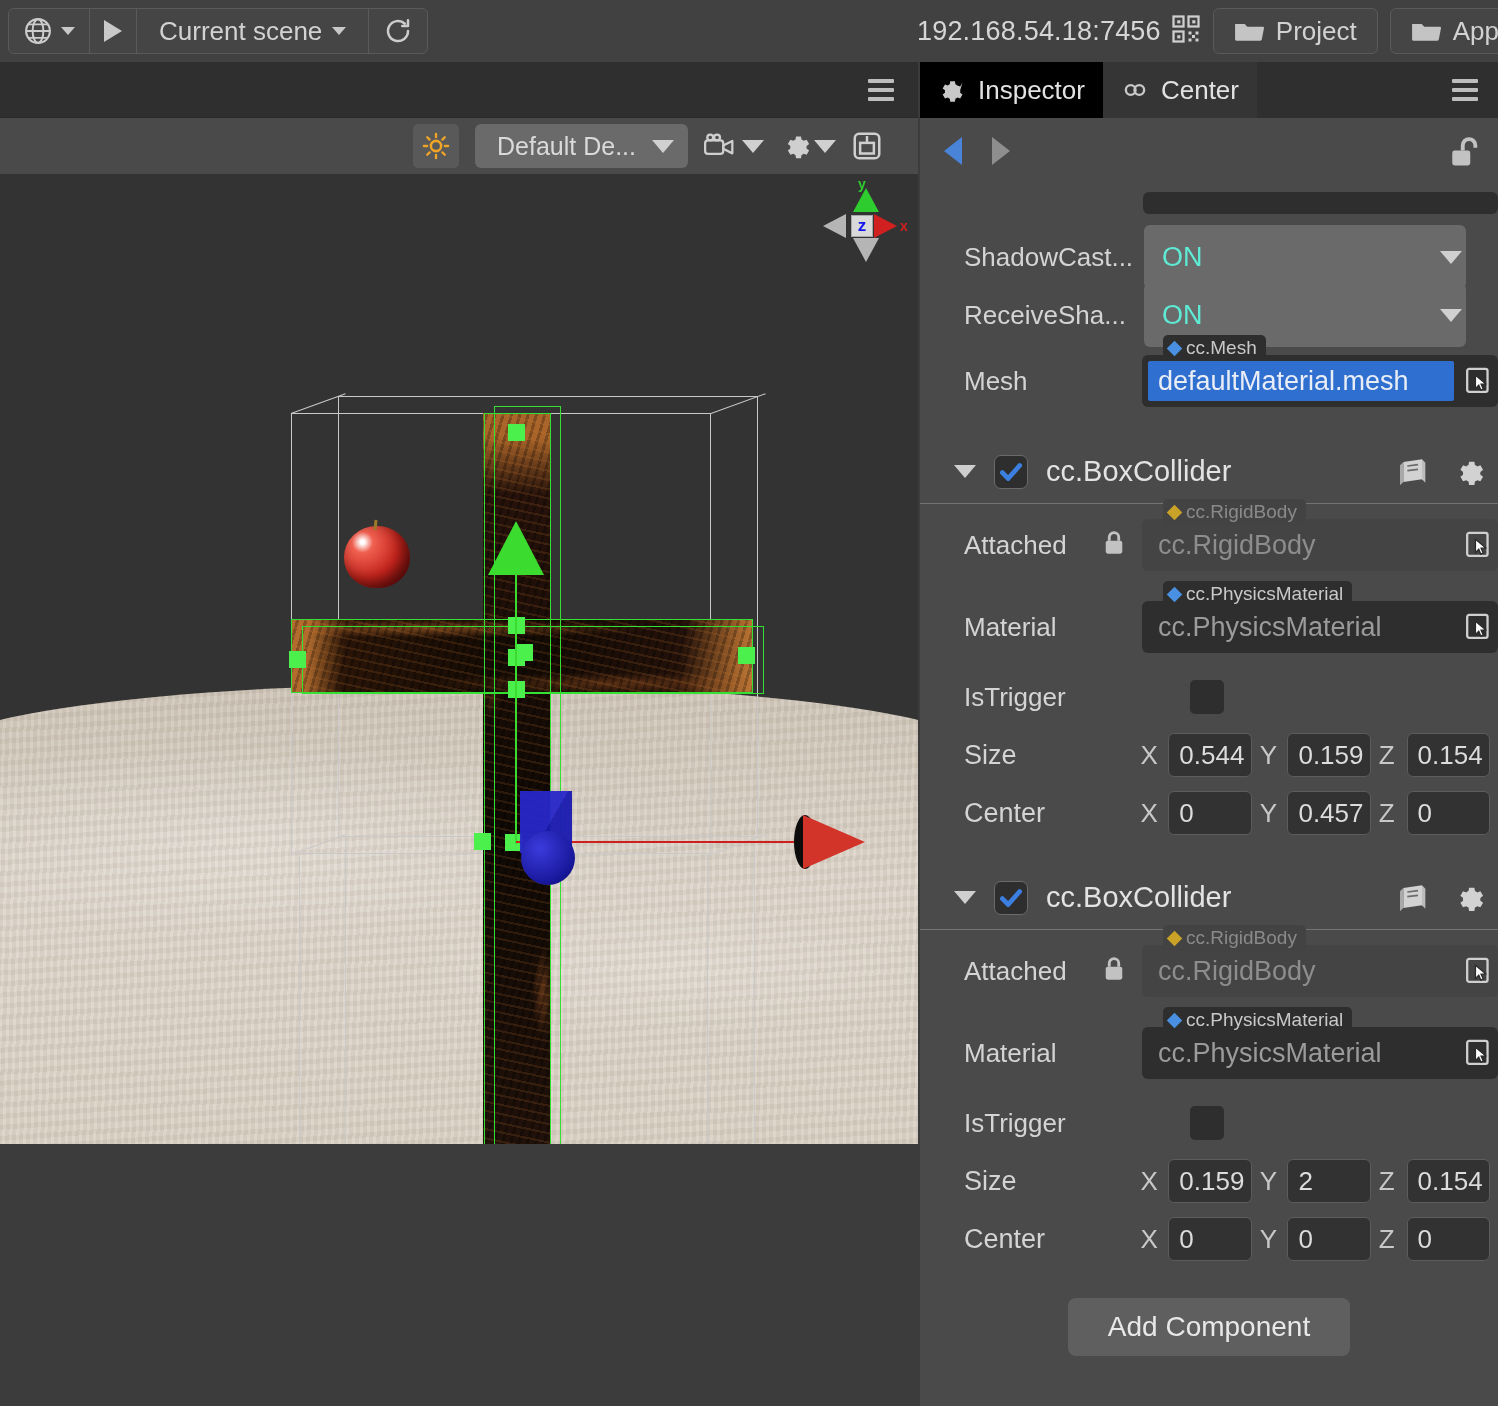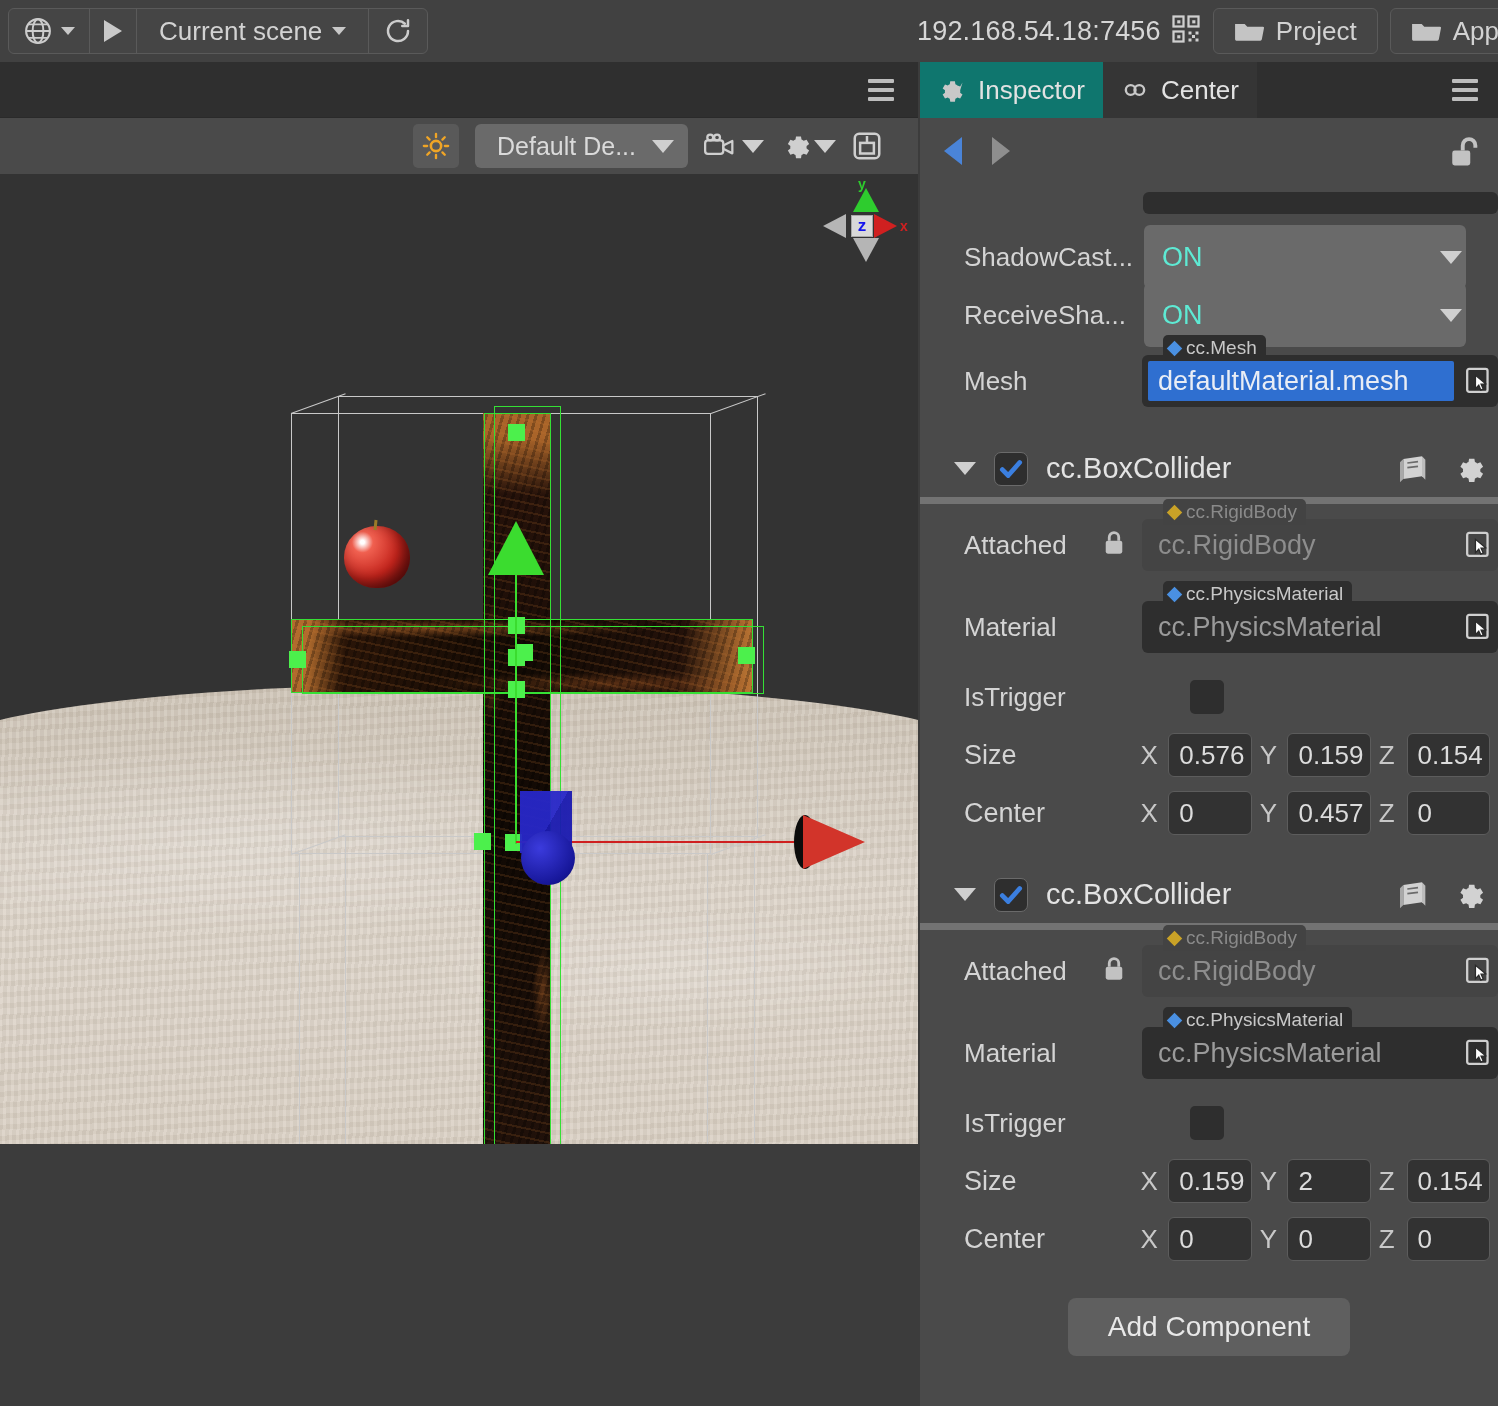--- a/index.html
+++ b/index.html
@@ -213,21 +213,21 @@
     background: #4a4a4a;
   }
   .insp-tabbar {
     position: relative; height: 56px; background: #2f2f2f;
     display: flex; align-items: stretch;
   }
   .insp-tab {
     display: flex; align-items: center; gap: 12px;
     padding: 0 18px; font-size: 26px; color: #e2e2e2;
   }
-  .insp-tab.active { background: #0f766e; }
+  .insp-tab.active { background: #000000; }
   .insp-tab.inactive { background: #353535; }
   .insp-navrow {
     position: relative; height: 66px; background: #4a4a4a;
     display: flex; align-items: center; gap: 30px; padding-left: 24px;
   }
   .nav-tri-l { width:0;height:0;border-top:14px solid transparent;border-bottom:14px solid transparent;border-right:18px solid #4a84d8; }
   .nav-tri-r { width:0;height:0;border-top:14px solid transparent;border-bottom:14px solid transparent;border-left:18px solid #8e8e8e; }
   .lock-open { position: absolute; right: 16px; top: 16px; }
 
   .insp-body { position: relative; height: 1222px; overflow: hidden; }
@@ -272,21 +272,21 @@
     width: 40px; height: 52px; display: flex; align-items: center; justify-content: center;
   }
   .lockmini { margin-left: 6px; margin-right: 16px; }
 
   .checkbox-sm { width: 34px; height: 34px; background: #2e2e2e; border-radius: 5px; }
 
   
   .comp-head {
     display: flex; align-items: center; height: 64px;
     padding: 0 14px 0 34px; background: #4a4a4a;
-    border-bottom: 7px solid #737373;
+    border-bottom: 1px solid #737373;
   }
   .comp-tri { width:0;height:0;border-left:11px solid transparent;border-right:11px solid transparent;border-top:13px solid #cfcfcf; margin-right:18px; }
   .cb-checked {
     width: 34px; height: 34px; border-radius: 7px;
     background: #2e2e2e; border: 1px solid #6a6a6a;
     display: flex; align-items: center; justify-content: center;
   }
   .comp-title { margin-left: 18px; font-size: 29px; color: #e3e3e3; }
 
   .numrow { display: flex; align-items: center; height: 58px; padding-left: 44px; }
@@ -646,21 +646,21 @@
       </div>
 
       <div class="row">
         <div class="lbl">IsTrigger</div>
         <span class="checkbox-sm" style="margin-left:46px"></span>
       </div>
 
       <div class="numrow">
         <div class="lbl">Size</div>
         <span class="axis-lbl">X</span>
-        <span class="numfield">0.576</span>
+        <span class="numfield">0.544</span>
         <span class="axis-lbl">Y</span>
         <span class="numfield">0.159</span>
         <span class="axis-lbl">Z</span>
         <span class="numfield">0.154</span>
       </div>
 
       <div class="numrow">
         <div class="lbl">Center</div>
         <span class="axis-lbl">X</span>
         <span class="numfield">0</span>

